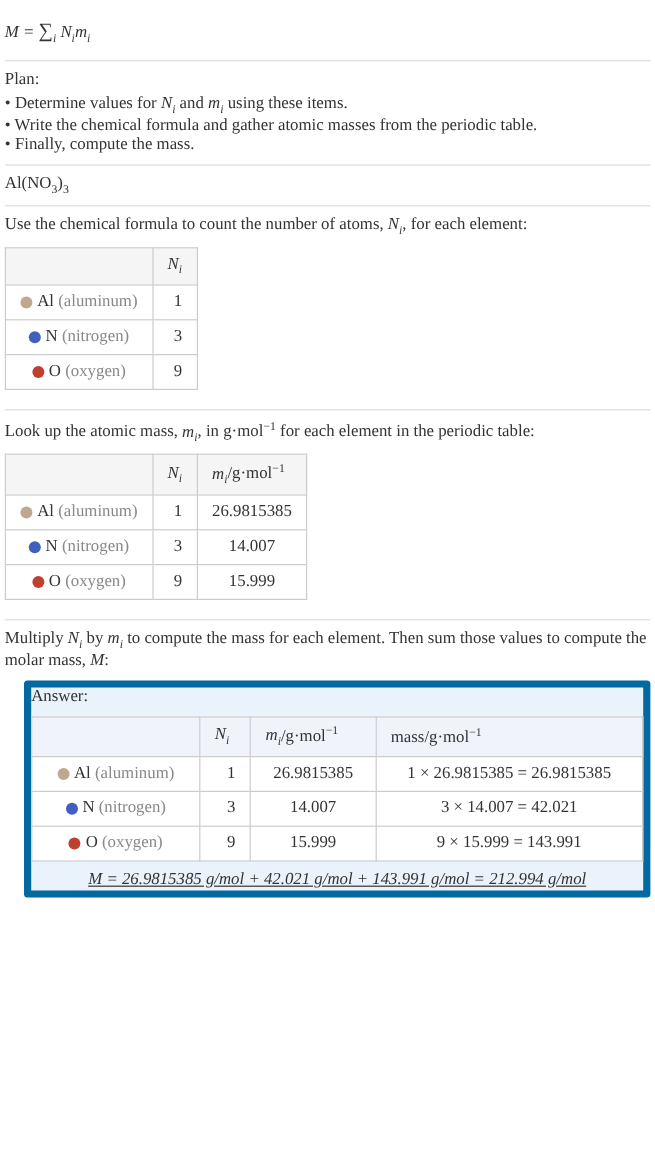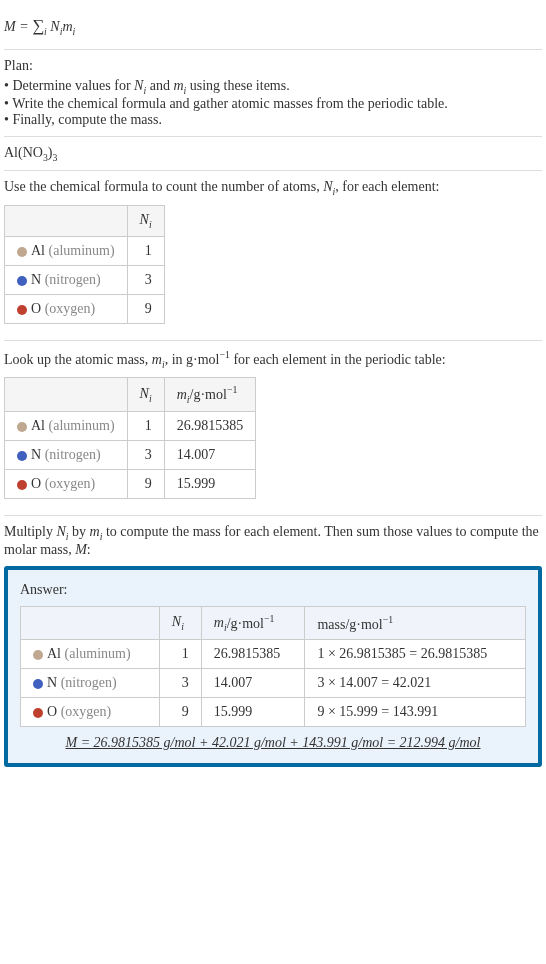--- a/index.html
+++ b/index.html
@@ -37,21 +37,21 @@
     .sigma {
       font-size: 1.2em;
     }
     table {
       border-collapse: collapse;
       margin: 8px 0;
     }
     th, td {
       border: 1px solid #ccc;
       padding: 6px 12px;
-      text-align: left;
+      text-align: center;
       font-weight: normal;
     }
     th {
       background: #f5f5f5;
     }
     td.num {
       text-align: right;
     }
     .element-label {
       color: #888;
@@ -62,24 +62,25 @@
       height: 10px;
       border-radius: 50%;
       margin-right: 4px;
       vertical-align: middle;
     }
     .dot-al { background: #c0a890; }
     .dot-n { background: #4060c0; }
     .dot-o { background: #c04030; }
     .answer-box {
       background: #eaf2fb;
-      border: 4px solid #0369a1;
+      border: 6px solid #0369a1;
       border-radius: 3px;
-      padding: 12px;
+      padding: 0;
       margin-top: 8px;
+      margin-left: 16px;
     }
     .answer-box table {
       background: #fff;
       width: 100%;
     }
     .answer-box th {
       background: #f0f4fa;
     }
     .answer-label {
       margin-bottom: 8px;

